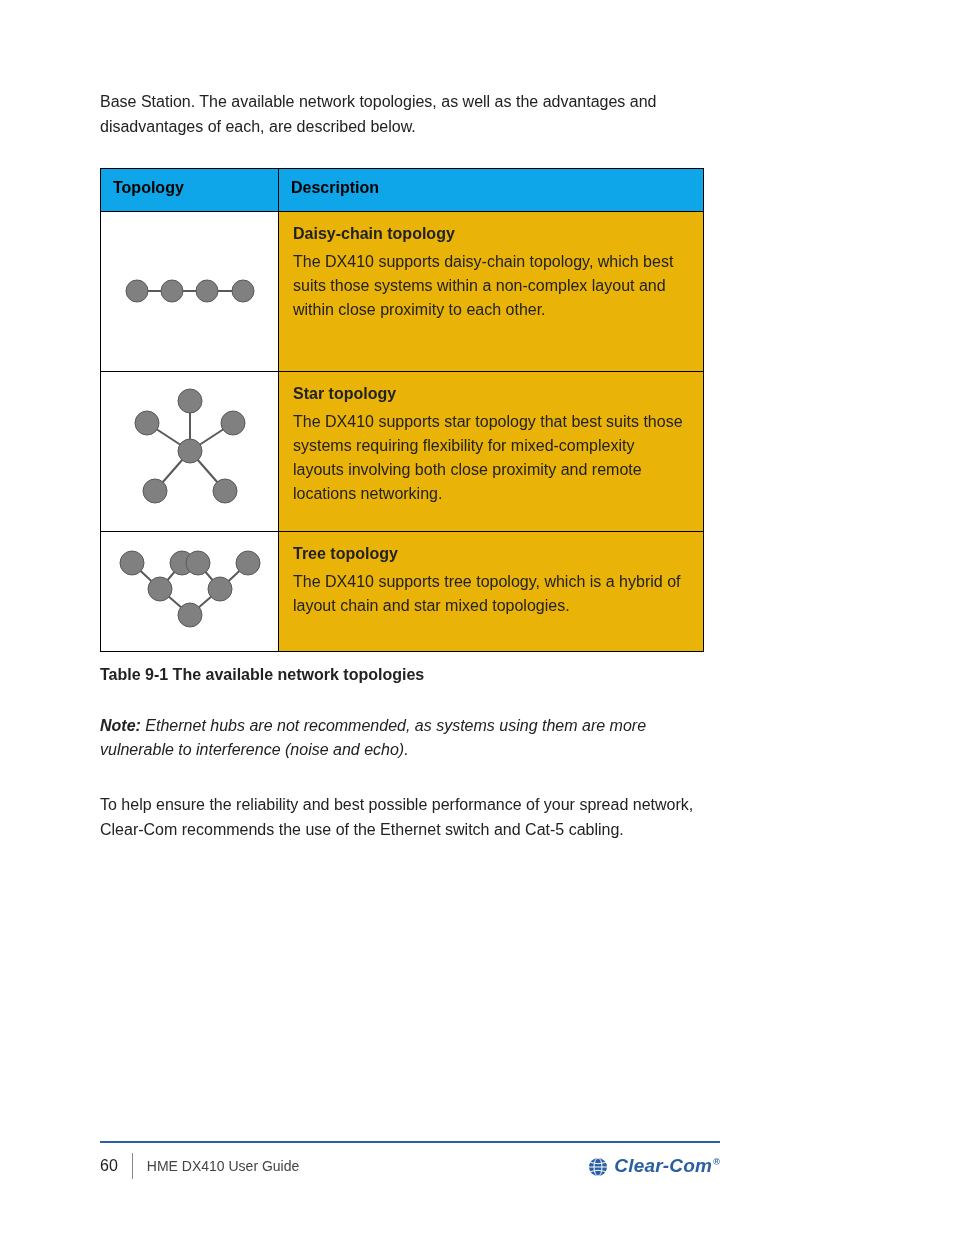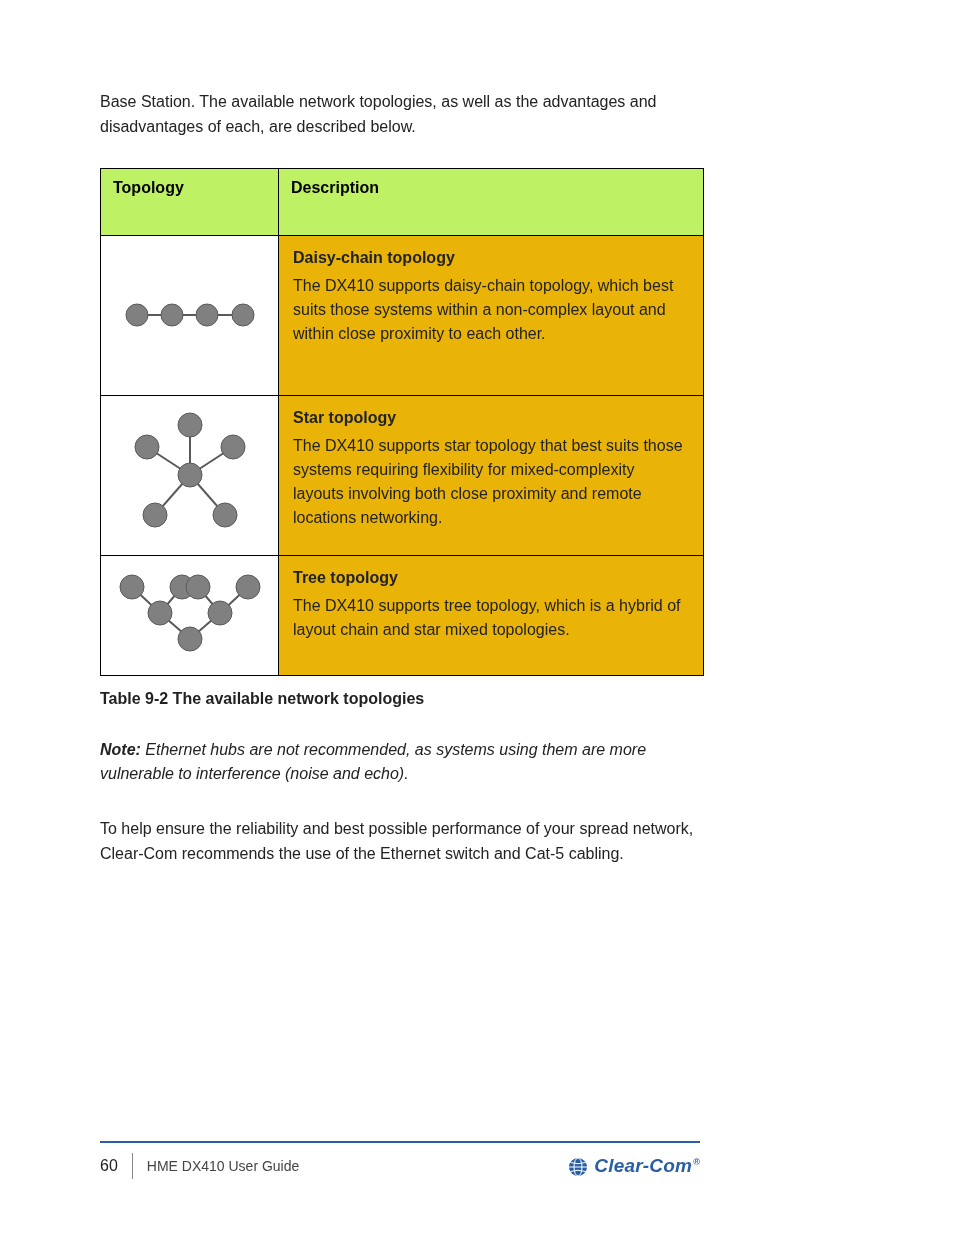--- a/index.html
+++ b/index.html
@@ -1,21 +1,21 @@
 <!DOCTYPE html>
 <html><head>
 <meta charset="utf-8">
 <style>
   * { box-sizing: border-box; margin: 0; padding: 0; }
   html, body { width: 954px; height: 1235px; background: #fff; font-family: Arial, Helvetica, sans-serif; color: #222; }
   .page { position: relative; width: 804px; height: 1235px; padding: 90px 100px 0 100px; }
   .topline { font-size: 16px; line-height: 1.55; margin-bottom: 28px; }
 
   table.topologies { width: 100%; border-collapse: collapse; table-layout: fixed; }
-  table.topologies th { background: #bef264; border: 1px solid #000; padding: 10px 12px 38px 12px; font-weight: bold; font-size: 16px; color: #000; text-align: left; vertical-align: top; }
+  table.topologies th { background: #0ea5e9; border: 1px solid #000; padding: 10px 12px 14px 12px; font-weight: bold; font-size: 16px; color: #000; text-align: left; vertical-align: top; }
   table.topologies th:first-child { width: 178px; }
   table.topologies td { border: 1px solid #000; background: #eab308; vertical-align: top; padding: 10px 14px; font-size: 16px; line-height: 1.5; }
   table.topologies td.diagram-cell { background: #fff; padding: 0; text-align: center; vertical-align: middle; }
   table.topologies td.diagram-cell.tall { height: 160px; }
   table.topologies td.diagram-cell.tall2 { height: 160px; }
   table.topologies td.diagram-cell.short { height: 120px; }
   .desc .title { font-weight: bold; margin-bottom: 4px; }
   .desc .body { }
 
   .caption { font-weight: bold; font-size: 16px; margin-top: 14px; }
@@ -24,21 +24,21 @@
   .note-label { font-weight: bold; }
   .italic { font-style: italic; }
 
   
   svg.diagram-svg { display: block; margin: 0 auto; }
   .node-fill { fill: #808080; }
   .node-stroke { stroke: #595959; stroke-width: 1; }
   .edge { stroke: #595959; stroke-width: 2; }
 
   
-  .footer { position: absolute; left: 100px; right: 104px; bottom: 56px; }
+  .footer { position: absolute; left: 100px; right: 84px; bottom: 56px; }
   .footer-rule { border: none; border-top: 2px solid #2a5fa5; margin-bottom: 10px; }
   .footer-row { display: flex; align-items: center; justify-content: space-between; font-size: 14px; color: #444; }
   .footer-left { display: flex; align-items: center; gap: 14px; }
   .pnum { font-size: 16px; color: #222; }
   .vbar { width: 1px; height: 26px; background: #888; }
 
   
   .logo { display: flex; align-items: flex-end; gap: 6px; }
   .logo-mark { width: 20px; height: 20px; }
   .logo-text { font-weight: bold; font-style: italic; font-size: 19px; color: #2a5fa5; letter-spacing: 0.2px; }
@@ -120,21 +120,21 @@
         <td>
           <div class="desc">
             <div class="title">Tree topology</div>
             <div class="body">The DX410 supports tree topology, which is a hybrid of layout chain and star mixed topologies.</div>
           </div>
         </td>
       </tr>
     </tbody>
   </table>
 
-  <div class="caption">Table 9-2 The available network topologies</div>
+  <div class="caption">Table 9-1 The available network topologies</div>
 
   <p class="para italic">
     <span class="note-label">Note:</span><span> Ethernet hubs are not recommended, as systems using them are more vulnerable to interference (noise and echo).</span>
   </p>
 
   <p class="para">To help ensure the reliability and best possible performance of your spread network, Clear-Com recommends the use of the Ethernet switch and Cat-5 cabling.</p>
 
   <div class="footer">
     <hr class="footer-rule">
     <div class="footer-row">

